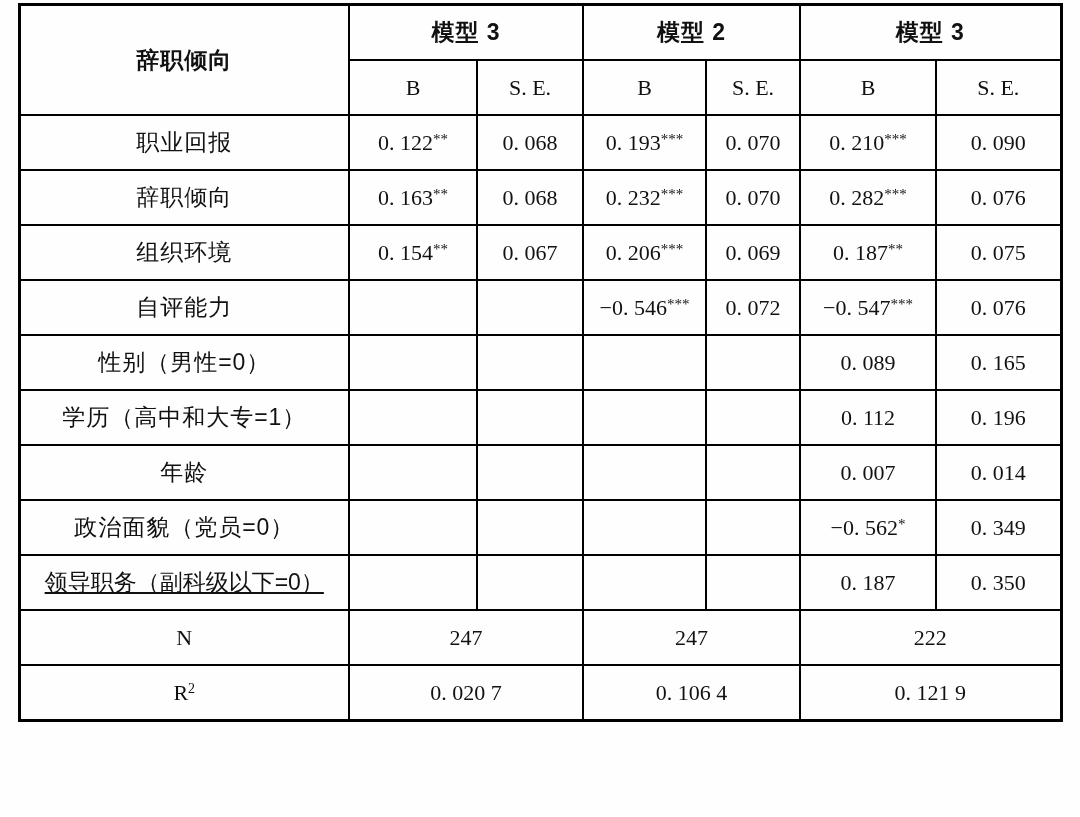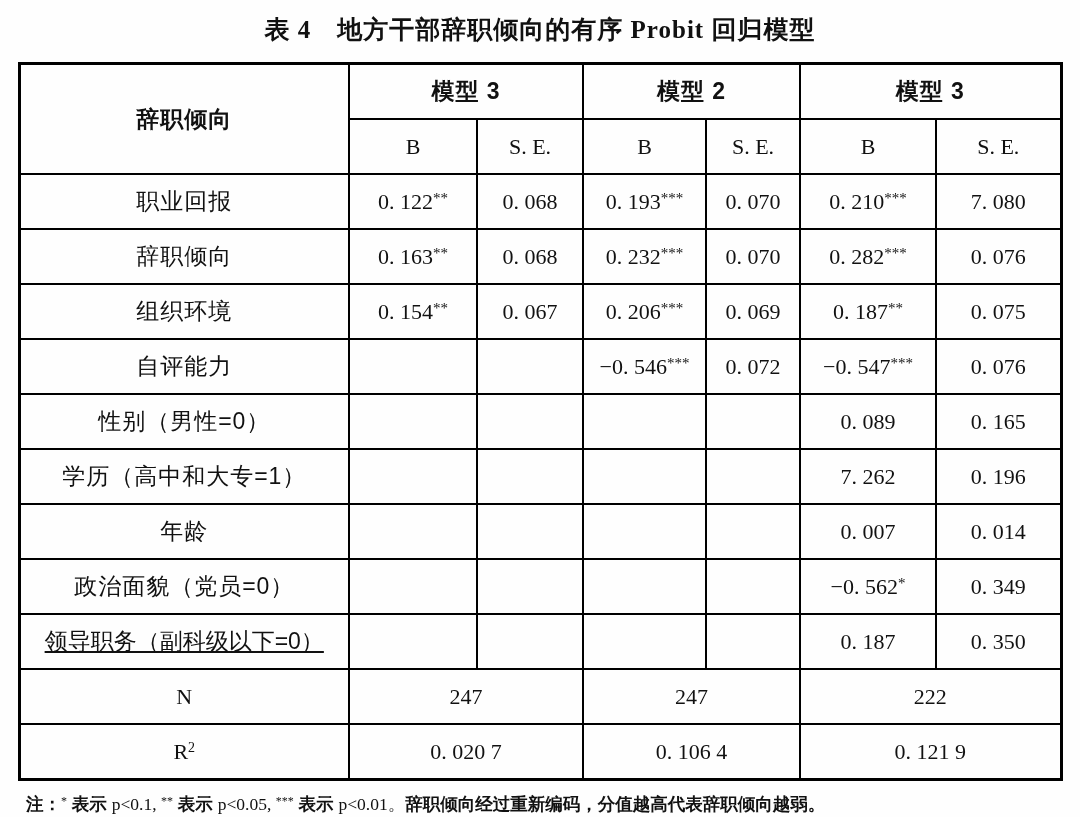--- a/index.html
+++ b/index.html
@@ -20,21 +20,20 @@
   .note{margin:12px 20px 0 26px;font-size:17.5px;line-height:1.35;}
   .note .cnb{font-family:"Liberation Sans",sans-serif;font-weight:bold;}
   .note .lat{font-family:"Liberation Serif",serif;font-weight:normal;}
   .note sup.st{font-size:12px;vertical-align:5px;}
 </style>
 </head>
 <body>
 
 <div class="page">
 
-  <div class="title">表 4　地方干部辞职倾向的有序 Probit 回归模型</div>
 
   <table class="tbl">
     <colgroup>
       <col style="width:330px">
         <col style="width:128px">
         <col style="width:106px">
       <col style="width:123px">
         <col style="width:94px">
         <col style="width:136px">
         <col style="width:125px">
@@ -56,21 +55,21 @@
       </tr>
     </thead>
     <tbody>
       <tr>
         <td class="cn">职业回报</td>
         <td class="nm"><span>0. 122</span><sup class="st">**</sup></td>
         <td class="nm"><span>0. 068</span></td>
         <td class="nm"><span>0. 193</span><sup class="st">***</sup></td>
         <td class="nm"><span>0. 070</span></td>
         <td class="nm"><span>0. 210</span><sup class="st">***</sup></td>
-        <td class="nm"><span>7. 080</span></td>
+        <td class="nm"><span>0. 090</span></td>
       </tr>
       <tr>
         <td class="cn">辞职倾向</td>
         <td class="nm"><span>0. 163</span><sup class="st">**</sup></td>
         <td class="nm"><span>0. 068</span></td>
         <td class="nm"><span>0. 232</span><sup class="st">***</sup></td>
         <td class="nm"><span>0. 070</span></td>
         <td class="nm"><span>0. 282</span><sup class="st">***</sup></td>
         <td class="nm"><span>0. 076</span></td>
       </tr>
@@ -100,21 +99,21 @@
         <td class="nm"></td>
         <td class="nm"><span>0. 089</span></td>
         <td class="nm"><span>0. 165</span></td>
       </tr>
       <tr>
         <td class="cn">学历（高中和大专=1）</td>
         <td class="nm"></td>
         <td class="nm"></td>
         <td class="nm"></td>
         <td class="nm"></td>
-        <td class="nm"><span>7. 262</span></td>
+        <td class="nm"><span>0. 112</span></td>
         <td class="nm"><span>0. 196</span></td>
       </tr>
       <tr>
         <td class="cn">年龄</td>
         <td class="nm"></td>
         <td class="nm"></td>
         <td class="nm"></td>
         <td class="nm"></td>
         <td class="nm"><span>0. 007</span></td>
         <td class="nm"><span>0. 014</span></td>
@@ -145,19 +144,14 @@
       </tr>
       <tr>
         <td class="nm"><span>R</span><sup class="ex">2</sup></td>
         <td colspan="2" class="nm">0. 020 7</td>
         <td colspan="2" class="nm">0. 106 4</td>
         <td colspan="2" class="nm">0. 121 9</td>
       </tr>
     </tbody>
   </table>
 
-  <div class="note">
-    <span class="cnb">注：</span><sup class="st lat">*</sup><span class="cnb"> 表示 </span><span class="lat">p&lt;0.1,</span>
-    <sup class="st lat">**</sup><span class="cnb"> 表示 </span><span class="lat">p&lt;0.05,</span>
-    <sup class="st lat">***</sup><span class="cnb"> 表示 </span><span class="lat">p&lt;0.01。</span><span class="cnb">辞职倾向经过重新编码，分值越高代表辞职倾向越弱。</span>
-  </div>
 
 </div>
 
 </body></html>

